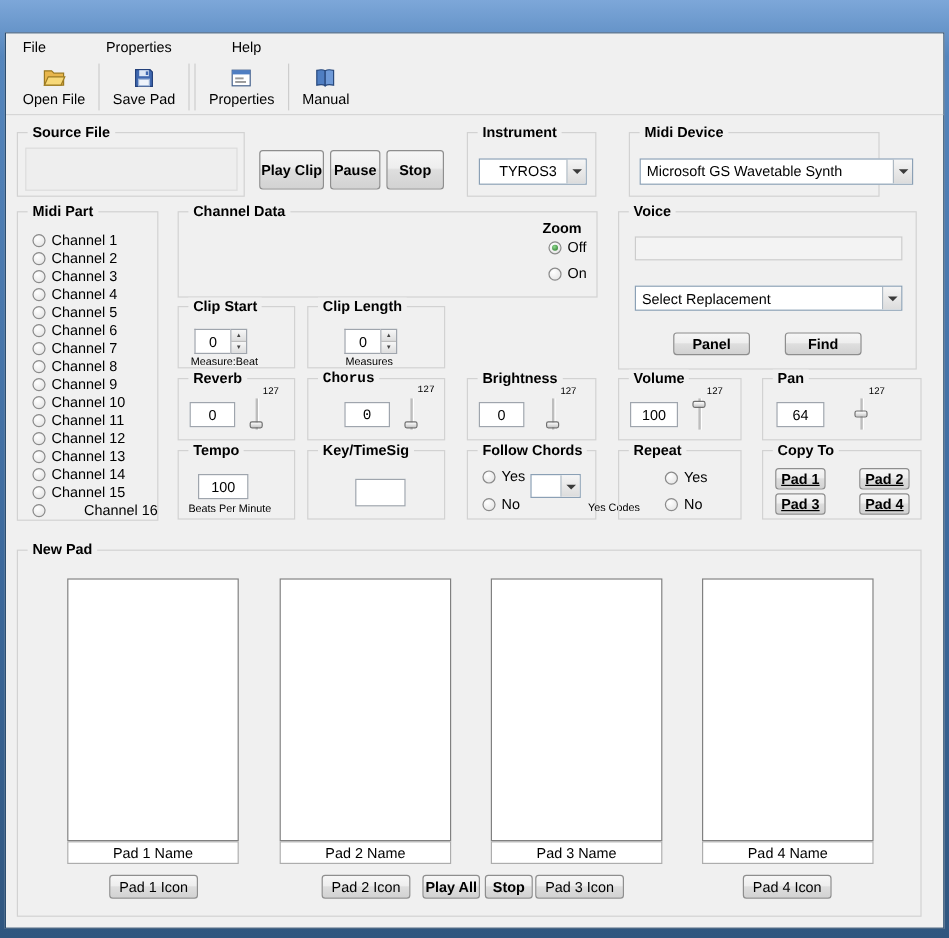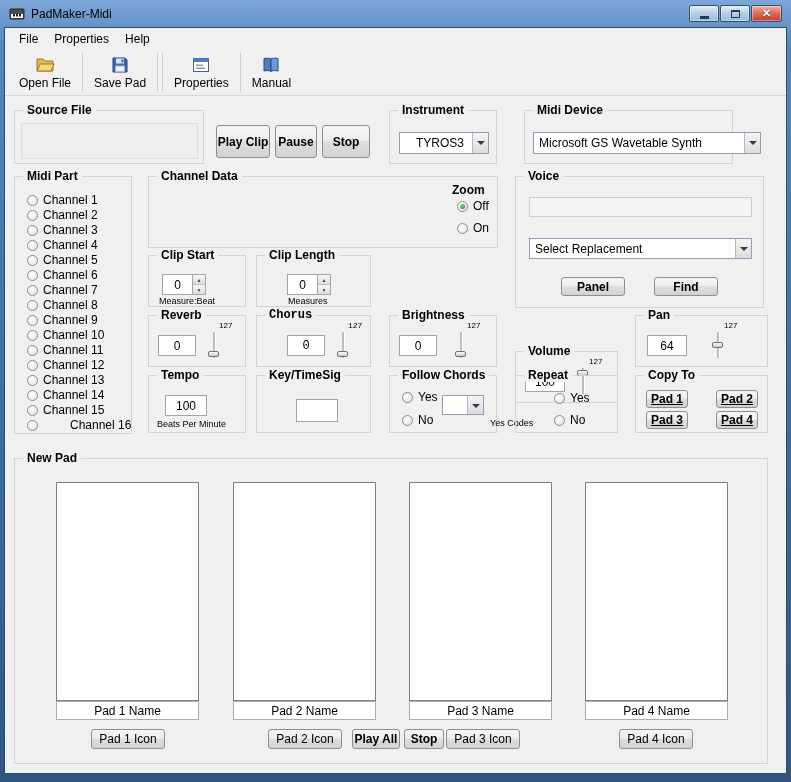--- a/index.html
+++ b/index.html
@@ -11,21 +11,21 @@
   .title-text{font-size:12px;color:#000;margin-left:6px;}
   .win-btn{position:absolute;top:5px;height:17px;border-radius:2px;border:1px solid #30506e;
     box-shadow:inset 0 0 0 1px rgba(255,255,255,.4);display:flex;align-items:center;justify-content:center;}
   .win-btn.min{right:72px;width:30px;background:linear-gradient(#e6eff8,#b9cfe4 45%,#9bbad6);}
   .win-btn.max{right:41px;width:30px;background:linear-gradient(#e6eff8,#b9cfe4 45%,#9bbad6);}
   .win-btn.close{right:9px;width:31px;background:linear-gradient(#f2b3a3,#dd6f5e 45%,#c23c28);}
   .glyph-min{width:9px;height:3px;background:#1e3c5a;margin-top:7px;}
   .glyph-max{width:9px;height:8px;border:1px solid #1e3c5a;border-top-width:2px;background:transparent;}
   .glyph-close{font-size:11px;font-weight:bold;color:#fff;text-shadow:0 1px 1px #7a1d10;}
   .client{position:absolute;left:4px;top:27px;width:783px;height:747px;background:#f0f0f0;border:1px solid #2b4d6f;}
-  .menubar{position:absolute;left:0;top:0;width:100%;height:22px;background:#f0f0f0;display:flex;align-items:center;padding-left:6px;}
+  .menubar{position:absolute;left:0;top:0;width:100%;height:22px;background:#f0f0f0;display:flex;align-items:center;padding-left:6px;gap:34px;}
   .menu-item{font-size:12px;padding:3px 8px;}
   .toolbar{position:absolute;left:0;top:22px;width:100%;height:46px;background:#f0f0f0;border-bottom:1px solid #d6d6d6;display:flex;align-items:stretch;padding-left:5px;}
   .tool-btn{display:flex;flex-direction:column;align-items:center;justify-content:center;gap:1px;padding:2px 9px;font-size:12px;}
   .tb-sep{width:1px;background:#cdcdcd;margin:3px 2px;}
   .gb{position:absolute;border:1px solid #d2d2d2;}
   .gb-label{position:absolute;top:-8px;left:8px;background:#f0f0f0;padding:0 4px;font-size:12px;font-weight:bold;white-space:nowrap;}
   .btn{position:absolute;display:flex;align-items:center;justify-content:center;
     background:linear-gradient(#f6f6f6,#eeeeee 45%,#dedede 50%,#d2d2d2);
     border:1px solid #8e8e8e;border-radius:3px;font-size:12px;color:#000;}
   .btn.bold{font-weight:bold;}
@@ -52,41 +52,20 @@
   .tinylbl{position:absolute;font-size:9px;color:#000;white-space:nowrap;}
   .inner-panel{position:absolute;background:#eeeeee;border:1px solid #dcdcdc;}
   .padbox{position:absolute;background:#fff;border:1px solid #808080;}
   .padname{position:absolute;background:#fff;border:1px solid #adadad;font-size:12px;text-align:center;font-family:inherit;outline:none;}
 </style>
 </head>
 <body>
 
 <div class="window">
 
-  <div class="titlebar">
-    <span style="display:flex;">
-      <svg width="16" height="16" viewBox="0 0 16 16">
-        <rect x="1" y="3" width="14" height="10" rx="1" fill="#4a4a52" stroke="#222"></rect>
-        <rect x="2" y="8" width="12" height="4" fill="#fff"></rect>
-        <rect x="4" y="8" width="2" height="2.5" fill="#222"></rect>
-        <rect x="7" y="8" width="2" height="2.5" fill="#222"></rect>
-        <rect x="10" y="8" width="2" height="2.5" fill="#222"></rect>
-      </svg>
-    </span>
-    <span class="title-text">PadMaker-Midi</span>
-    <div class="win-btn min">
-        <span class="glyph-min"></span>
-      </div>
-    <div class="win-btn max">
-        <span class="glyph-max"></span>
-      </div>
-    <div class="win-btn close">
-        <span class="glyph-close">✕</span>
-      </div>
-  </div>
 
   <div class="client">
 
     <div class="menubar">
       <span class="menu-item">File</span>
       <span class="menu-item">Properties</span>
       <span class="menu-item">Help</span>
     </div>
 
     <div class="toolbar">
@@ -301,21 +280,21 @@
     <div class="gb" style="left:384px;top:287px;width:108px;height:52px;">
       <span class="gb-label">Brightness</span>
       <input class="tbox" style="left: 9px; top: 19px; width: 38px; height: 21px;" value="0">
       <span class="maxlbl" style="left:77px;top:5px;">127</span>
       <div class="vslider" style="left:64px;top:15px;">
         <span class="vs-track"></span>
         <span class="vs-thumb" style="top:20px;"></span>
       </div>
     </div>
 
-    <div class="gb" style="left:510px;top:287px;width:103px;height:52px;margin-top:36px;">
+    <div class="gb" style="left:510px;top:287px;width:103px;height:52px;">
       <span class="gb-label">Volume</span>
       <input class="tbox" style="left: 9px; top: 19px; width: 40px; height: 21px;" value="100">
       <span class="maxlbl" style="left:73px;top:5px;">127</span>
       <div class="vslider" style="left:60px;top:15px;">
         <span class="vs-track"></span>
         <span class="vs-thumb" style="top:3px;"></span>
       </div>
     </div>
 
     <div class="gb" style="left:630px;top:287px;width:133px;height:52px;">

